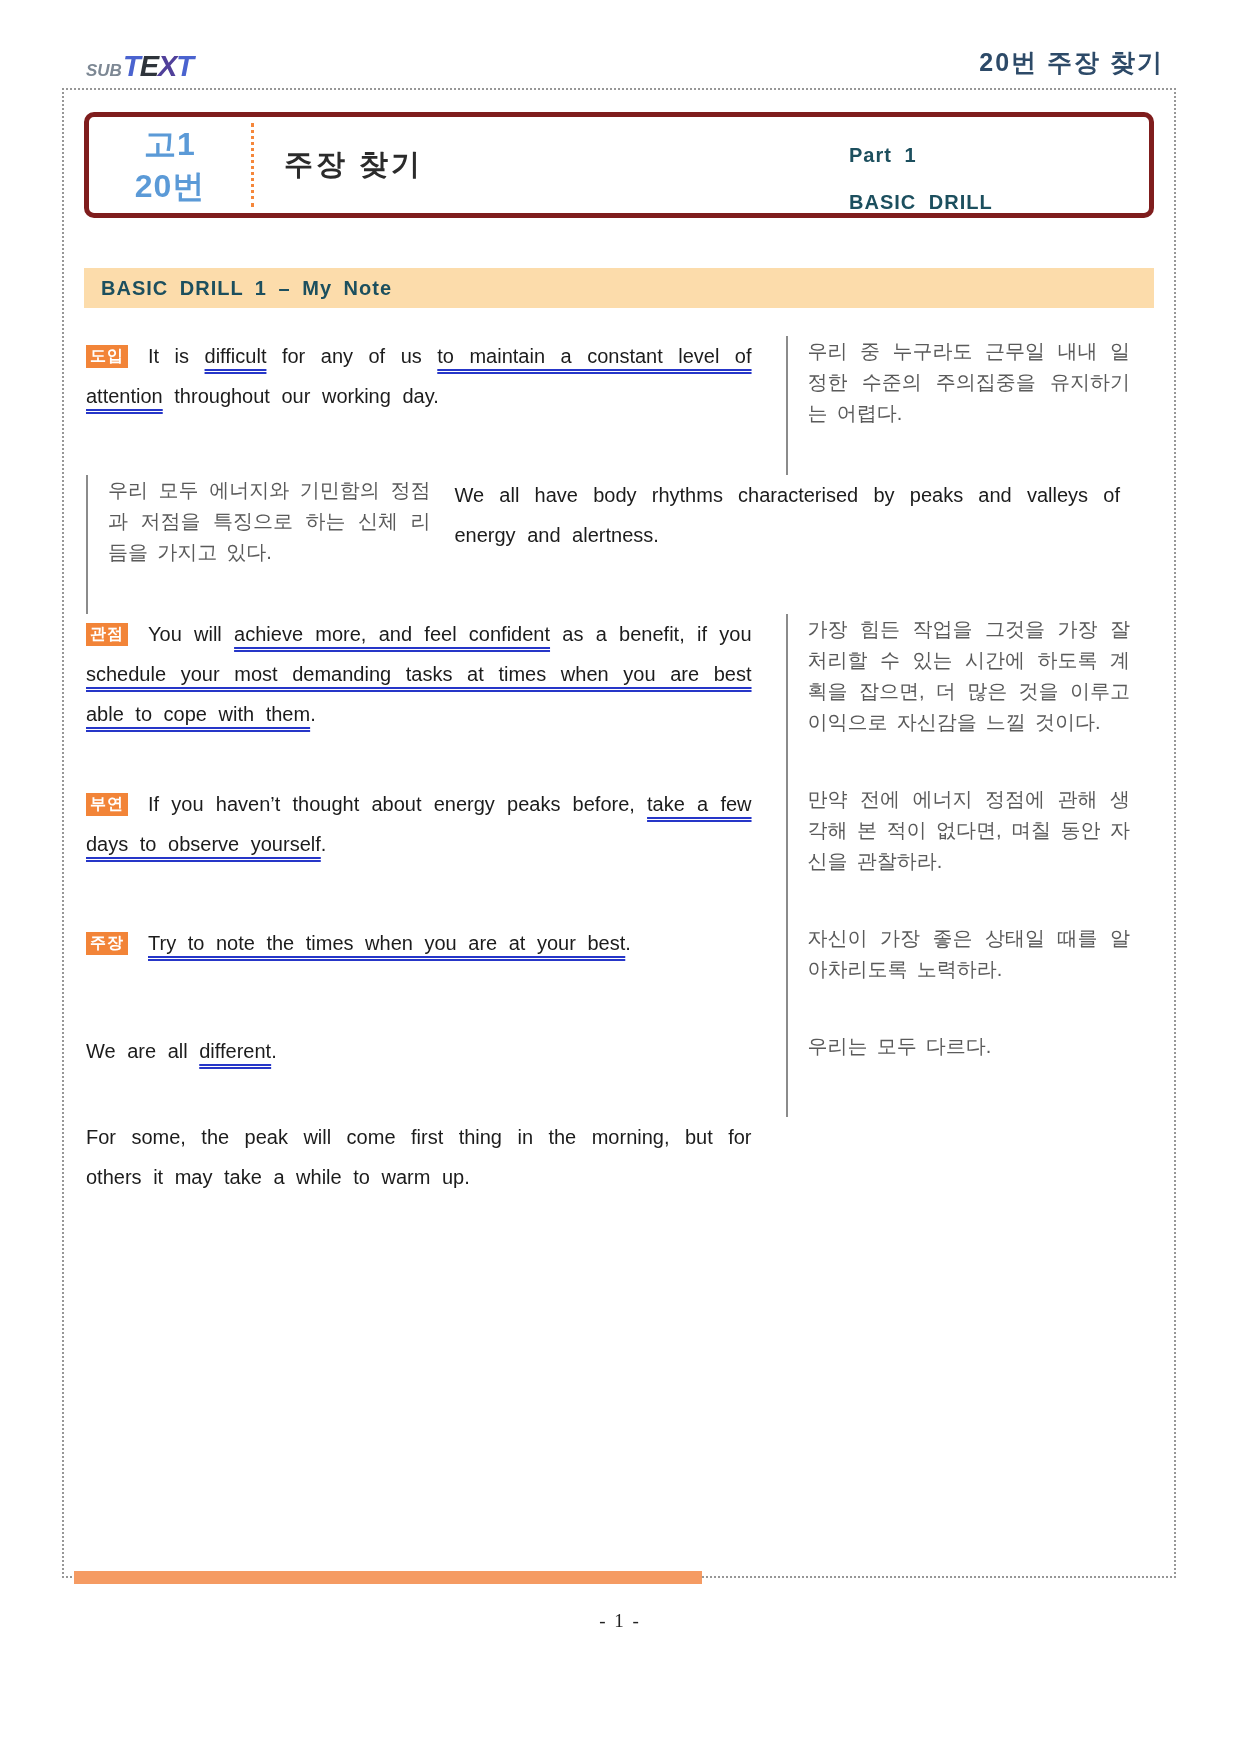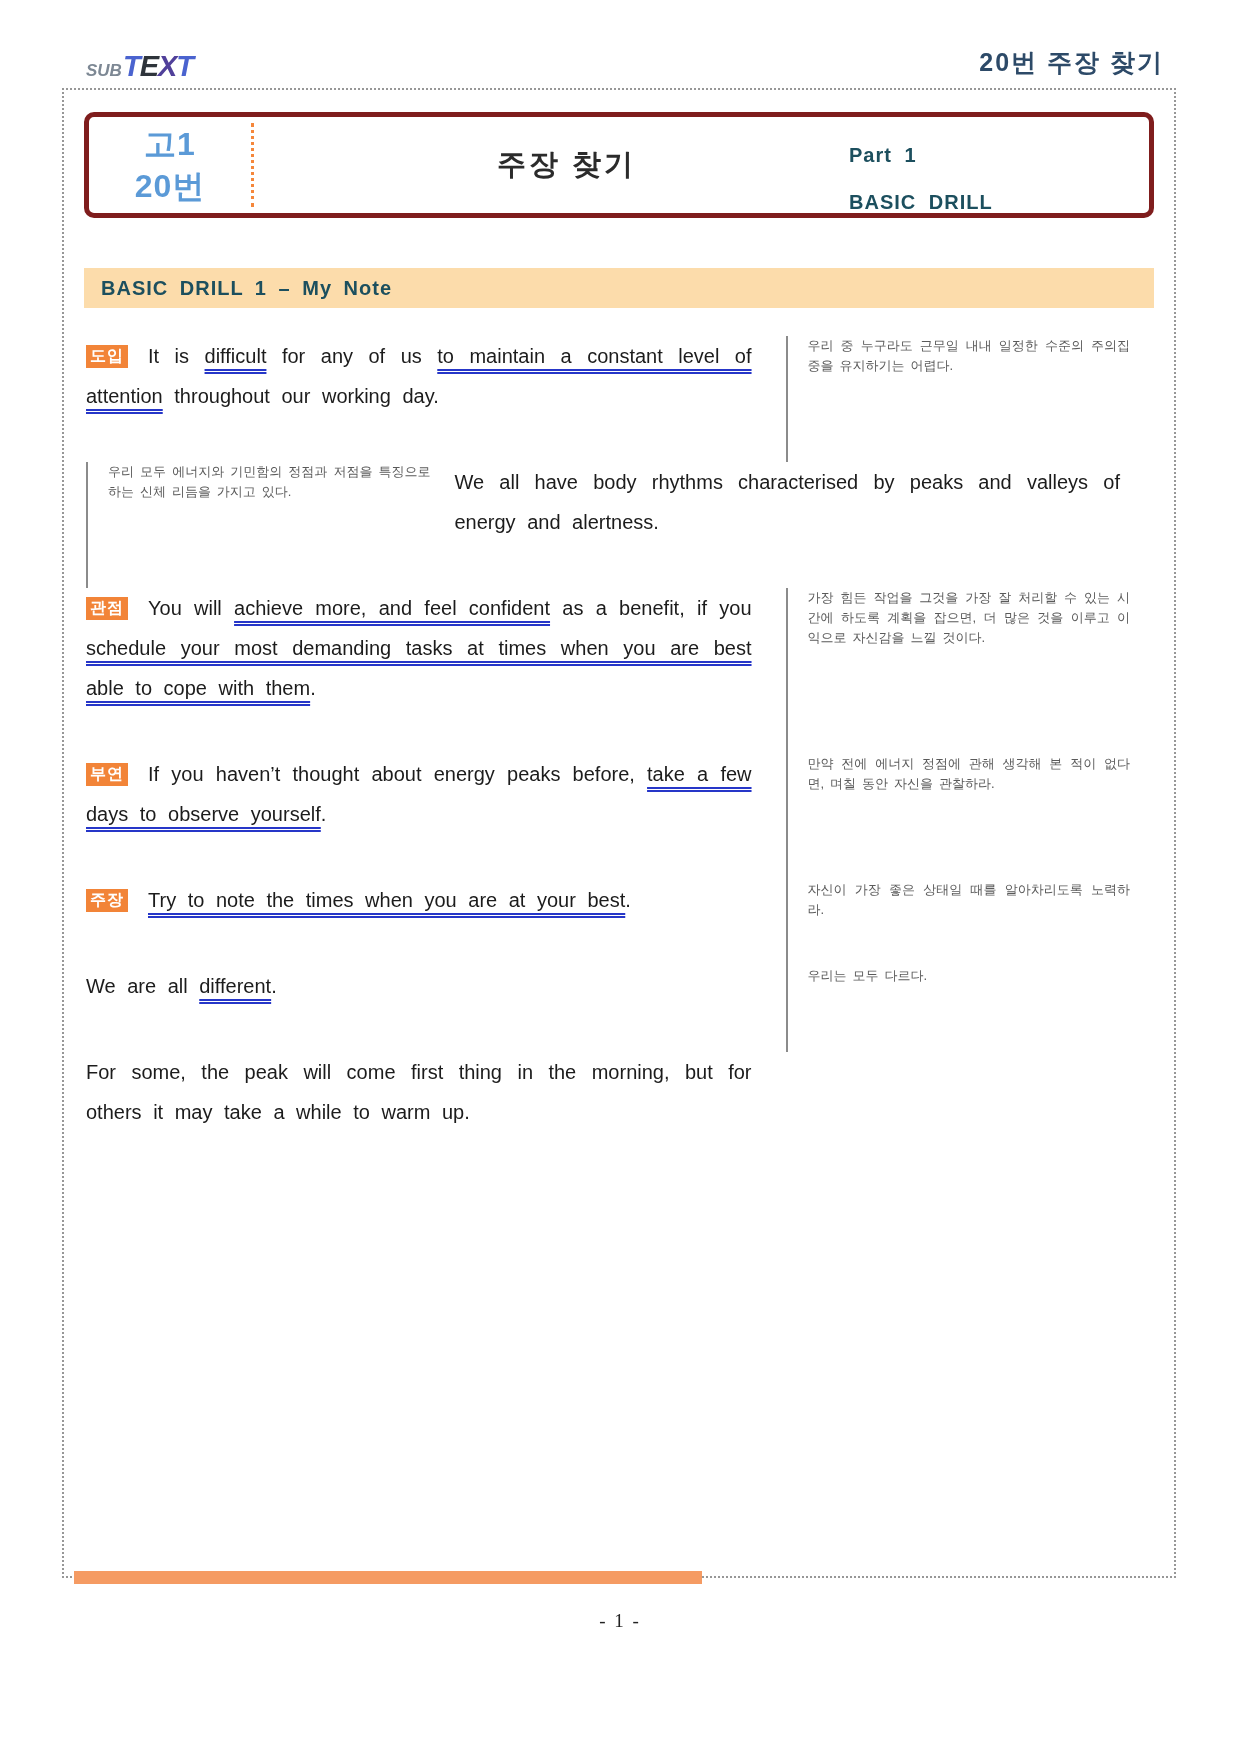--- a/index.html
+++ b/index.html
@@ -18,38 +18,38 @@
   .logo .c-purple { color:#50409a; }
 
   .header-right { position:absolute; top:46px; right:76px; font-size:25px; font-weight:bold; color:#2d4a68; letter-spacing:2px; }
 
   
   .box { position:absolute; left:62px; top:88px; width:1114px; height:1490px; border:2px dotted #979797; box-sizing:border-box; background:#fff; }
 
   
   .card { margin:22px 20px 0 20px; border:5px solid #7f1d1d; border-radius:10px; display:flex; align-items:center; height:96px; }
   .grade { width:162px; display:flex; flex-direction:column; justify-content:center; align-items:center; color:#5b9ad7; font-weight:bold; font-size:32px; line-height:1.32; border-right:3px dotted #f5873b; letter-spacing:1px; }
-  .titlebox { flex:1; padding-left:30px; display:flex; flex-direction:row; justify-content:center; }
+  .titlebox { flex:1; padding-left:30px; display:flex; flex-direction:column; justify-content:center; }
   .card-title { font-size:29px; font-weight:bold; color:#2b2b2b; letter-spacing:3px; }
   .card-subtitle { font-size:19px; font-weight:bold; color:#1c4f5e; margin-top:9px; letter-spacing:1px; }
   .partbox { width:300px; display:flex; flex-direction:column; justify-content:center; gap:24px; font-weight:bold; color:#1c4f5e; font-size:20px; letter-spacing:1px;margin-top:28px; }
   .partbox span { word-spacing:6px; }
 
   
   .banner { margin:50px 20px 0 20px; background:#fcdcab; height:40px; display:flex; align-items:center; padding-left:17px; box-sizing:border-box; }
   .banner span { font-size:20px; font-weight:bold; color:#1c4f5e; letter-spacing:1px; word-spacing:5px; }
 
   
   .rows { margin:28px 20px 0 22px; }
   .row { display:flex; }
   .cell { box-sizing:border-box; }
   .row:not(:last-child) .cell { padding-bottom:46px; }
   .en { width:65.5%; padding-right:34px; font-size:20px; color:#1c1c1c; }
   .en p { margin:0; line-height:2.0; text-align:justify; word-spacing:0.30em; }
-  .ko { flex:1; border-left:2px solid #8b8b8b; padding-left:20px; padding-right:24px; font-size:13px; color:#5a5a5a; line-height:1.55; text-align:justify; word-spacing:0.18em; }
+  .ko { flex:1; border-left:2px solid #8b8b8b; padding-left:20px; padding-right:24px; font-size:20px; color:#5a5a5a; line-height:1.55; text-align:justify; word-spacing:0.18em; }
 
   .tag { display:inline-block; background:#f28438; color:#ffffff; font-size:16px; font-weight:bold; padding:2px 4px 3px; margin-right:20px; vertical-align:2px; letter-spacing:1px; line-height:1.1; }
 
   .u {
     text-decoration-line:underline;
     text-decoration-style:double;
     text-decoration-color:#2636c8;
     text-underline-offset:6px;
   }
 

